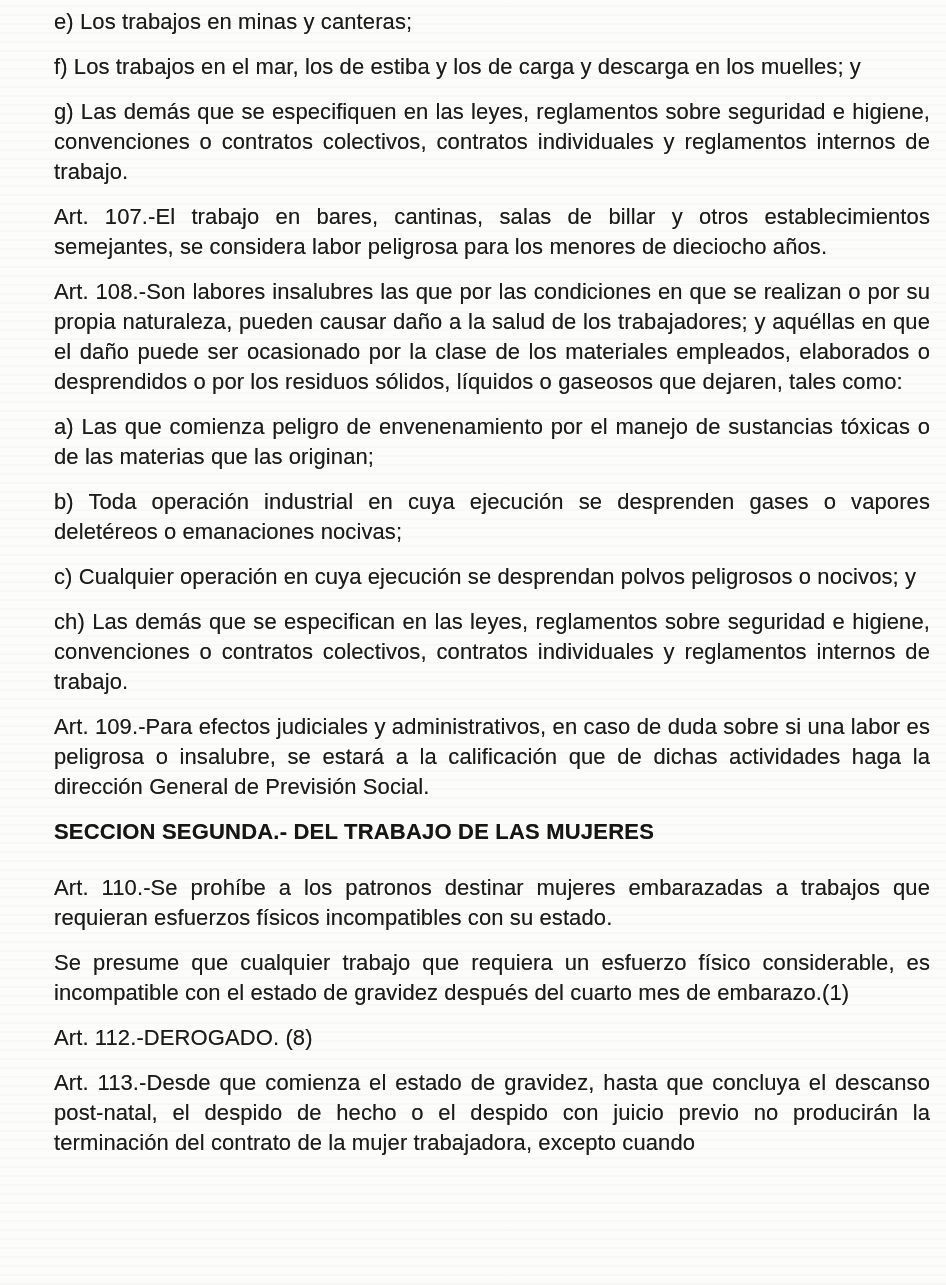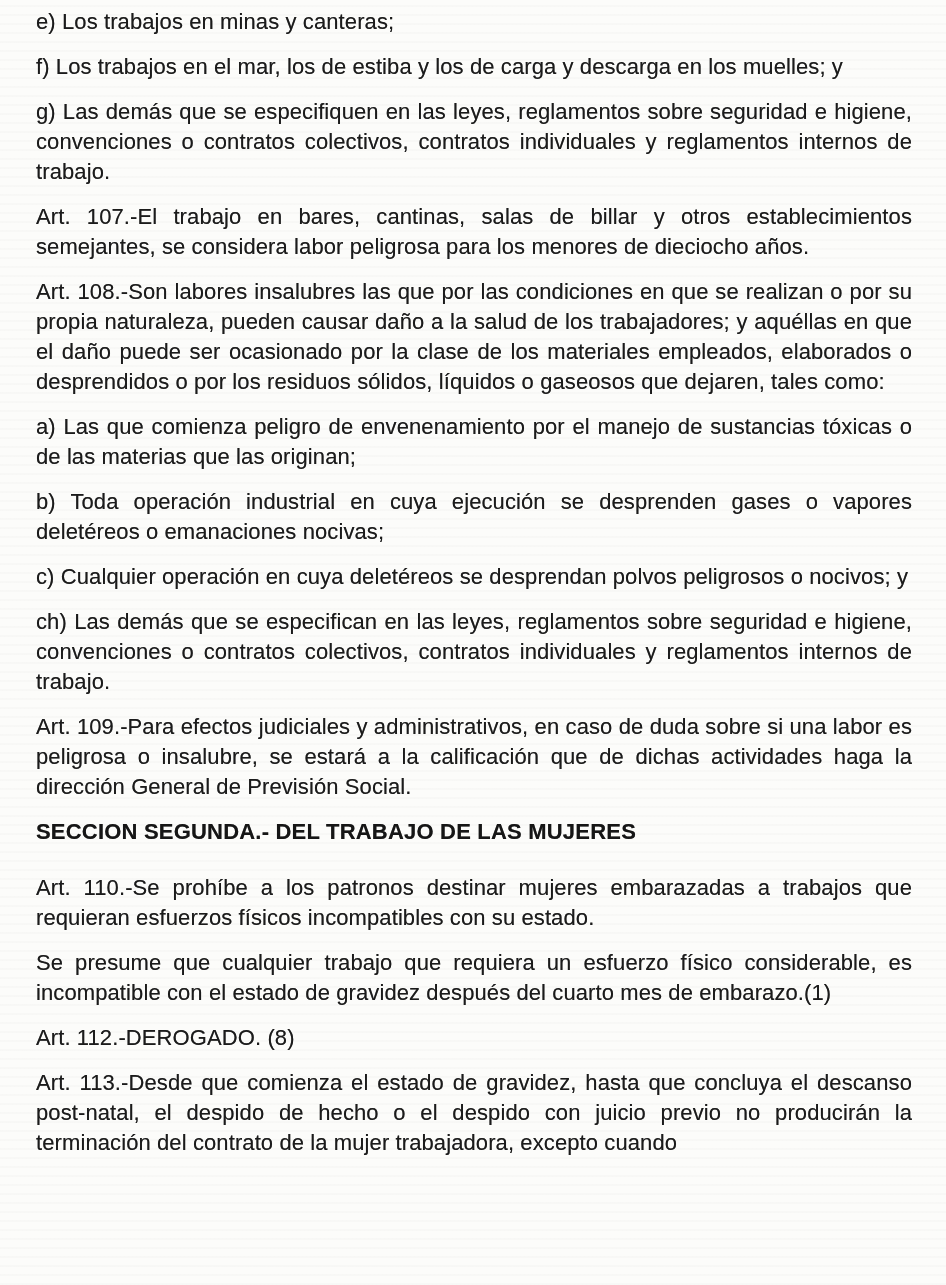--- a/index.html
+++ b/index.html
@@ -21,20 +21,21 @@
     padding: 7px 34px 0 36px;
     background:
       repeating-linear-gradient(0deg,
         rgba(120,120,118,0.03) 0px, rgba(120,120,118,0.03) 2px,
         rgba(0,0,0,0) 2px, rgba(0,0,0,0) 9px),
       #fcfcfa;
     color: #1b1b1b;
   }
   .doc {
     width: 876px;
+    margin-left: 18px;
   }
   .para {
     margin: 0 0 15px 0;
     font-size: 22px;
     line-height: 30px;
     text-align: justify;
     letter-spacing: 0.1px;
     color: #1b1b1b;
     text-shadow: 0 0 0.5px rgba(27,27,27,0.55);
   }
@@ -64,21 +65,21 @@
 
 <div class="page">
   <div class="doc" id="doc">
       <p class="para"><span>e) Los trabajos en minas y canteras;</span></p>
       <p class="para"><span>f) Los trabajos en el mar, los de estiba y los de carga y descarga en los muelles; y</span></p>
       <p class="para"><span>g) Las demás que se especifiquen en las leyes, reglamentos sobre seguridad e higiene, convenciones o contratos colectivos, contratos individuales y reglamentos internos de trabajo.</span></p>
       <p class="para"><strong class="lead">Art. 107.</strong><span>-El trabajo en bares, cantinas, salas de billar y otros establecimientos semejantes, se considera labor peligrosa para los menores de dieciocho años.</span></p>
       <p class="para"><strong class="lead">Art. 108.</strong><span>-Son labores insalubres las que por las condiciones en que se realizan o por su propia naturaleza, pueden causar daño a la salud de los trabajadores; y aquéllas en que el daño puede ser ocasionado por la clase de los materiales empleados, elaborados o desprendidos o por los residuos sólidos, líquidos o gaseosos que dejaren, tales como:</span></p>
       <p class="para"><span>a) Las que comienza peligro de envenenamiento por el manejo de sustancias tóxicas o de las materias que las originan;</span></p>
       <p class="para"><span>b) Toda operación industrial en cuya ejecución se desprenden gases o vapores deletéreos o emanaciones nocivas;</span></p>
-      <p class="para"><span>c) Cualquier operación en cuya deletéreos se desprendan polvos peligrosos o nocivos; y</span></p>
+      <p class="para"><span>c) Cualquier operación en cuya ejecución se desprendan polvos peligrosos o nocivos; y</span></p>
       <p class="para"><span>ch) Las demás que se especifican en las leyes, reglamentos sobre seguridad e higiene, convenciones o contratos colectivos, contratos individuales y reglamentos internos de trabajo.</span></p>
       <p class="para"><strong class="lead">Art. 109.</strong><span>-Para efectos judiciales y administrativos, en caso de duda sobre si una labor es peligrosa o insalubre, se estará a la calificación que de dichas actividades haga la dirección General de Previsión Social.</span></p>
       <h2 class="heading">SECCION SEGUNDA.- DEL TRABAJO DE LAS MUJERES</h2>
       <p class="para"><strong class="lead">Art. 110.</strong><span>-Se prohíbe a los patronos destinar mujeres embarazadas a trabajos que requieran esfuerzos físicos incompatibles con su estado.</span></p>
       <p class="para"><span>Se presume que cualquier trabajo que requiera un esfuerzo físico considerable, es incompatible con el estado de gravidez después del cuarto mes de embarazo.(1)</span></p>
       <p class="para lines">
         <span class="line">Art. 112.-DEROGADO. (8)</span>
       </p>
       <p class="para"><strong class="lead">Art. 113.</strong><span>-Desde que comienza el estado de gravidez, hasta que concluya el descanso post-natal, el despido de hecho o el despido con juicio previo no producirán la terminación del contrato de la mujer trabajadora, excepto cuando</span></p>
     </div>

